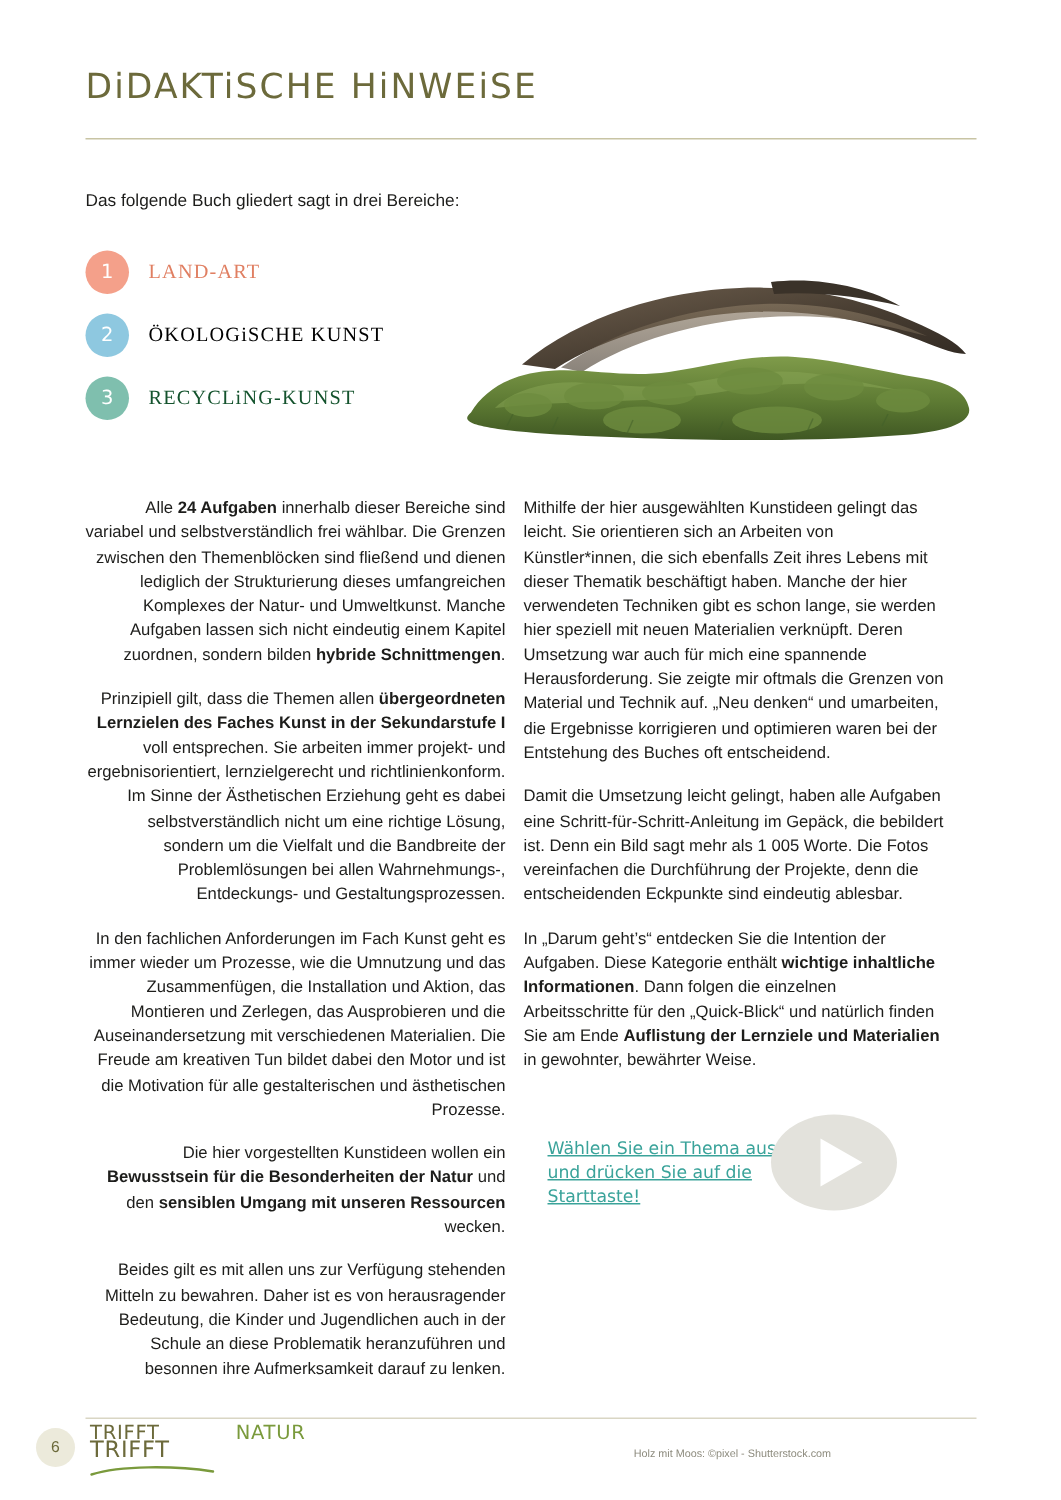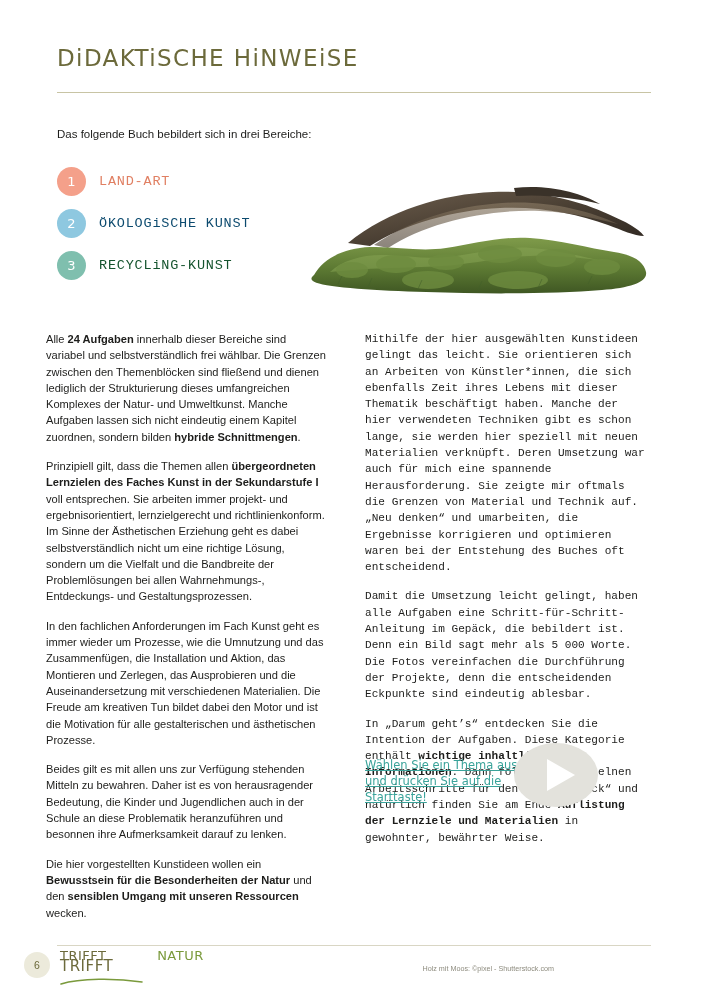--- a/index.html
+++ b/index.html
@@ -68,21 +68,21 @@
     display: flex;
     align-items: center;
     justify-content: center;
     font-family: "DejaVu Sans", sans-serif;
     font-size: 13px;
     color: #ffffff;
     flex: 0 0 auto;
   }
   .num-label {
     margin-left: 13px;
-    font-family: Liberation Mono, monospace;
+    font-family: Liberation Serif, serif;
     font-size: 13.5px;
     letter-spacing: 0.8px;
   }
   
   .photo {
     position: absolute;
     left: 278px;
     top: 148px;
     width: 374px;
     height: 158px;
@@ -91,22 +91,22 @@
   
   .col {
     position: absolute;
     top: 331px;
     width: 280px;
     font-size: 11.1px;
     line-height: 16.3px;
     text-align: left;
     color: #1d1d1b;
   }
-  .col.left { left: 46px; }
-  .col.right { left: 365px; font-family: Liberation Mono, monospace; }
+  .col.left { left: 57px; text-align: right; }
+  .col.right { left: 349px; }
   .col p { margin: 0 0 13px 0; }
   .col b { font-weight: bold; }
   
   .callout {
     position: absolute;
     left: 365px;
     top: 757px;
     width: 170px;
     font-family: "DejaVu Sans", sans-serif;
     font-size: 11.5px;
@@ -171,30 +171,30 @@
   }
 </style>
 </head>
 <body>
 
 <div class="page">
 
   <div class="page-title">DiDAKTiSCHE HiNWEiSE</div>
   <div class="title-rule"></div>
 
-  <div class="intro-line">Das folgende Buch bebildert sich in drei Bereiche:</div>
+  <div class="intro-line">Das folgende Buch gliedert sagt in drei Bereiche:</div>
 
   <div class="num-list">
     <div class="num-item">
       <div class="num-badge" style="background:#f4a08a">1</div>
       <div class="num-label" style="color:#e07f62">LAND-ART</div>
     </div>
     <div class="num-item">
       <div class="num-badge" style="background:#8ec8e0">2</div>
-      <div class="num-label" style="color:#0c4a6e">ÖKOLOGiSCHE KUNST</div>
+      <div class="num-label" style="color:#000000">ÖKOLOGiSCHE KUNST</div>
     </div>
     <div class="num-item">
       <div class="num-badge" style="background:#7fbfae">3</div>
       <div class="num-label" style="color:#14532d">RECYCLiNG-KUNST</div>
     </div>
   </div>
 
   <div class="photo">
     <svg width="374" height="158" viewBox="0 0 374 158">
       <defs>
@@ -238,26 +238,26 @@
           <path d="M260,140 L264,131"></path>
           <path d="M310,136 L314,128"></path>
       </g>
     </svg>
   </div>
 
   <div class="col left">
       <p>Alle <b>24 Aufgaben</b> innerhalb dieser Bereiche sind variabel und selbstverständlich frei wählbar. Die Grenzen zwischen den Themenblöcken sind fließend und dienen lediglich der Strukturierung dieses umfangreichen Komplexes der Natur- und Umweltkunst. Manche Aufgaben lassen sich nicht eindeutig einem Kapitel zuordnen, sondern bilden <b>hybride Schnittmengen</b>.</p>
       <p>Prinzipiell gilt, dass die Themen allen <b>übergeordneten Lernzielen des Faches Kunst in der Sekundarstufe I</b> voll entsprechen. Sie arbeiten immer projekt- und ergebnisorientiert, lernzielgerecht und richtlinienkonform. Im Sinne der Ästhetischen Erziehung geht es dabei selbstverständlich nicht um eine richtige Lösung, sondern um die Vielfalt und die Bandbreite der Problemlösungen bei allen Wahrnehmungs-, Entdeckungs- und Gestaltungsprozessen.</p>
       <p>In den fachlichen Anforderungen im Fach Kunst geht es immer wieder um Prozesse, wie die Umnutzung und das Zusammenfügen, die Installation und Aktion, das Montieren und Zerlegen, das Ausprobieren und die Auseinandersetzung mit verschiedenen Materialien. Die Freude am kreativen Tun bildet dabei den Motor und ist die Motivation für alle gestalterischen und ästhetischen Prozesse.</p>
+      <p>Die hier vorgestellten Kunstideen wollen ein <b>Bewusstsein für die Besonderheiten der Natur</b> und den <b>sensiblen Umgang mit unseren Ressourcen</b> wecken.</p>
       <p>Beides gilt es mit allen uns zur Verfügung stehenden Mitteln zu bewahren. Daher ist es von herausragender Bedeutung, die Kinder und Jugendlichen auch in der Schule an diese Problematik heranzuführen und besonnen ihre Aufmerksamkeit darauf zu lenken.</p>
-      <p>Die hier vorgestellten Kunstideen wollen ein <b>Bewusstsein für die Besonderheiten der Natur</b> und den <b>sensiblen Umgang mit unseren Ressourcen</b> wecken.</p>
     </div>
   <div class="col right">
       <p>Mithilfe der hier ausgewählten Kunstideen gelingt das leicht. Sie orientieren sich an Arbeiten von Künstler*innen, die sich ebenfalls Zeit ihres Lebens mit dieser Thematik beschäftigt haben. Manche der hier verwendeten Techniken gibt es schon lange, sie werden hier speziell mit neuen Materialien verknüpft. Deren Umsetzung war auch für mich eine spannende Herausforderung. Sie zeigte mir oftmals die Grenzen von Material und Technik auf. „Neu denken“ und umarbeiten, die Ergebnisse korrigieren und optimieren waren bei der Entstehung des Buches oft entscheidend.</p>
-      <p>Damit die Umsetzung leicht gelingt, haben alle Aufgaben eine Schritt-für-Schritt-Anleitung im Gepäck, die bebildert ist. Denn ein Bild sagt mehr als 5 000 Worte. Die Fotos vereinfachen die Durchführung der Projekte, denn die entscheidenden Eckpunkte sind eindeutig ablesbar.</p>
+      <p>Damit die Umsetzung leicht gelingt, haben alle Aufgaben eine Schritt-für-Schritt-Anleitung im Gepäck, die bebildert ist. Denn ein Bild sagt mehr als 1 005 Worte. Die Fotos vereinfachen die Durchführung der Projekte, denn die entscheidenden Eckpunkte sind eindeutig ablesbar.</p>
       <p>In „Darum geht’s“ entdecken Sie die Intention der Aufgaben. Diese Kategorie enthält <b>wichtige inhaltliche Informationen</b>. Dann folgen die einzelnen Arbeitsschritte für den „Quick-Blick“ und natürlich finden Sie am Ende <b>Auflistung der Lernziele und Materialien</b> in gewohnter, bewährter Weise.</p>
     </div>
 
   <div class="callout" style="color: rgb(58, 163, 154); text-decoration: underline;">Wählen Sie ein Thema aus und drücken Sie auf die Starttaste!</div>
 
   <div class="play-badge">
     <svg width="86" height="66" viewBox="0 0 86 66">
       <ellipse cx="43" cy="33" rx="42" ry="32" fill="#e3e2dc"></ellipse>
       <path d="M34,17 L62,33 L34,49 Z" fill="#ffffff"></path>
     </svg>

